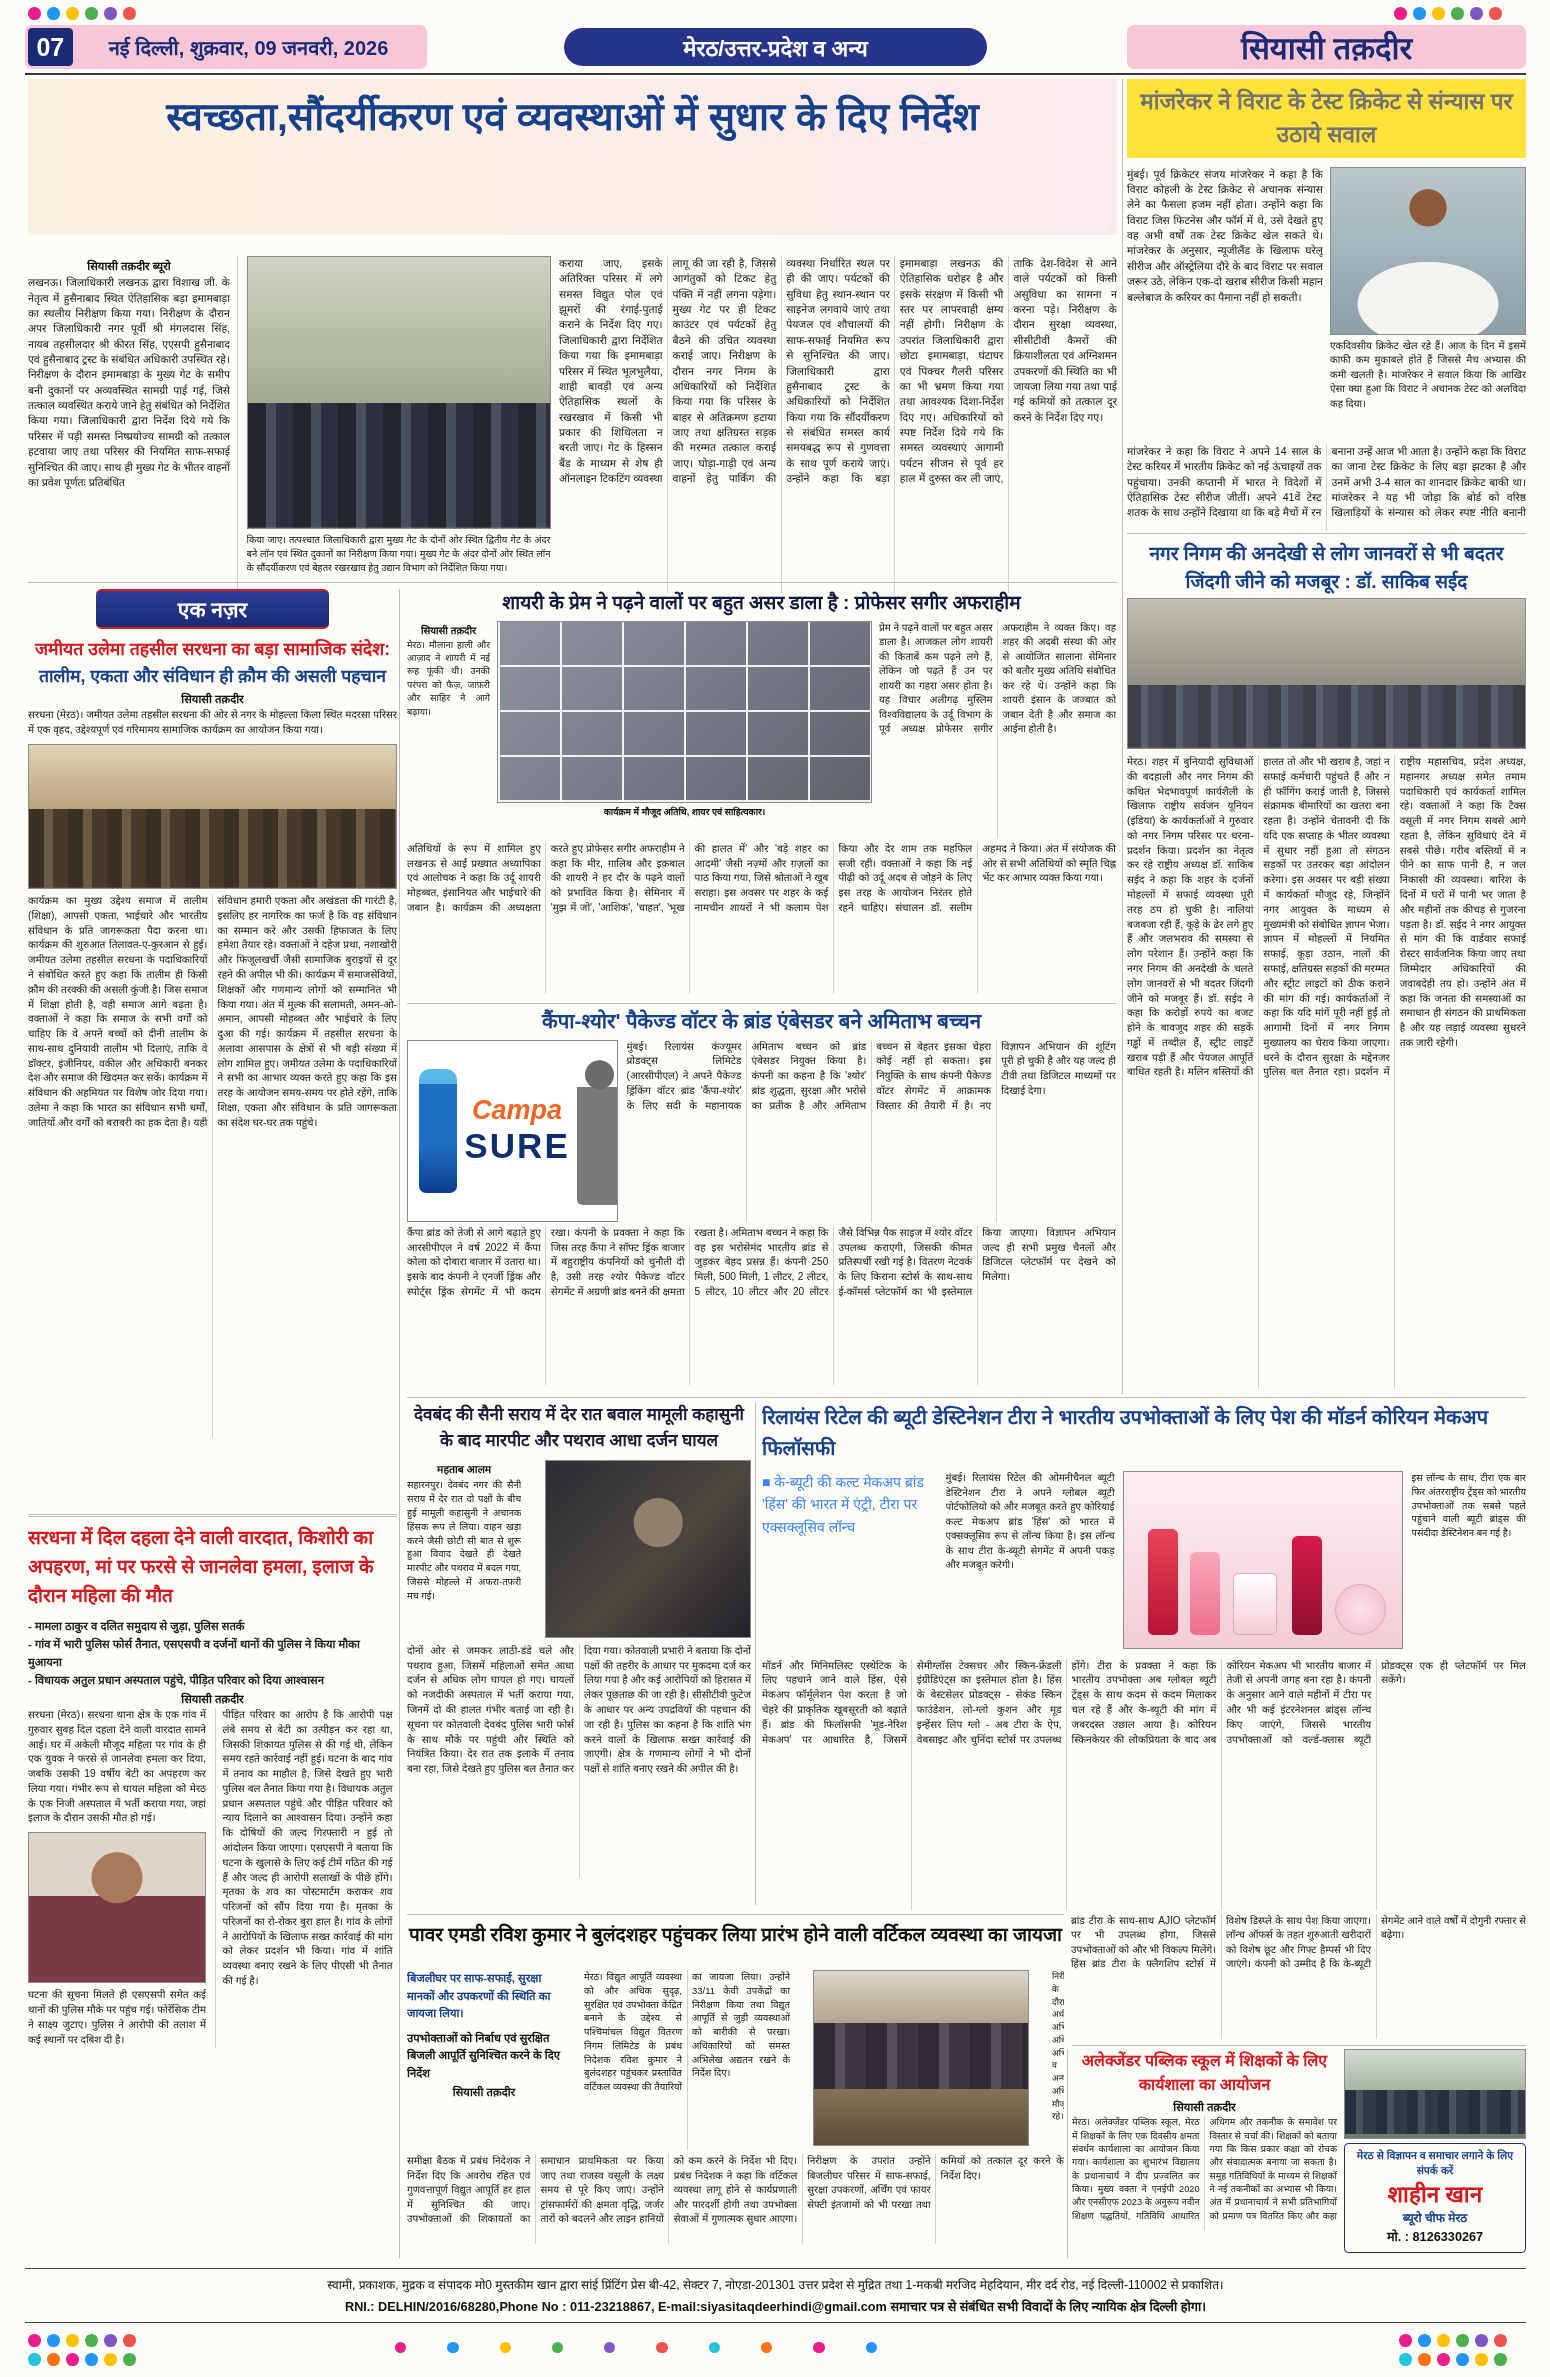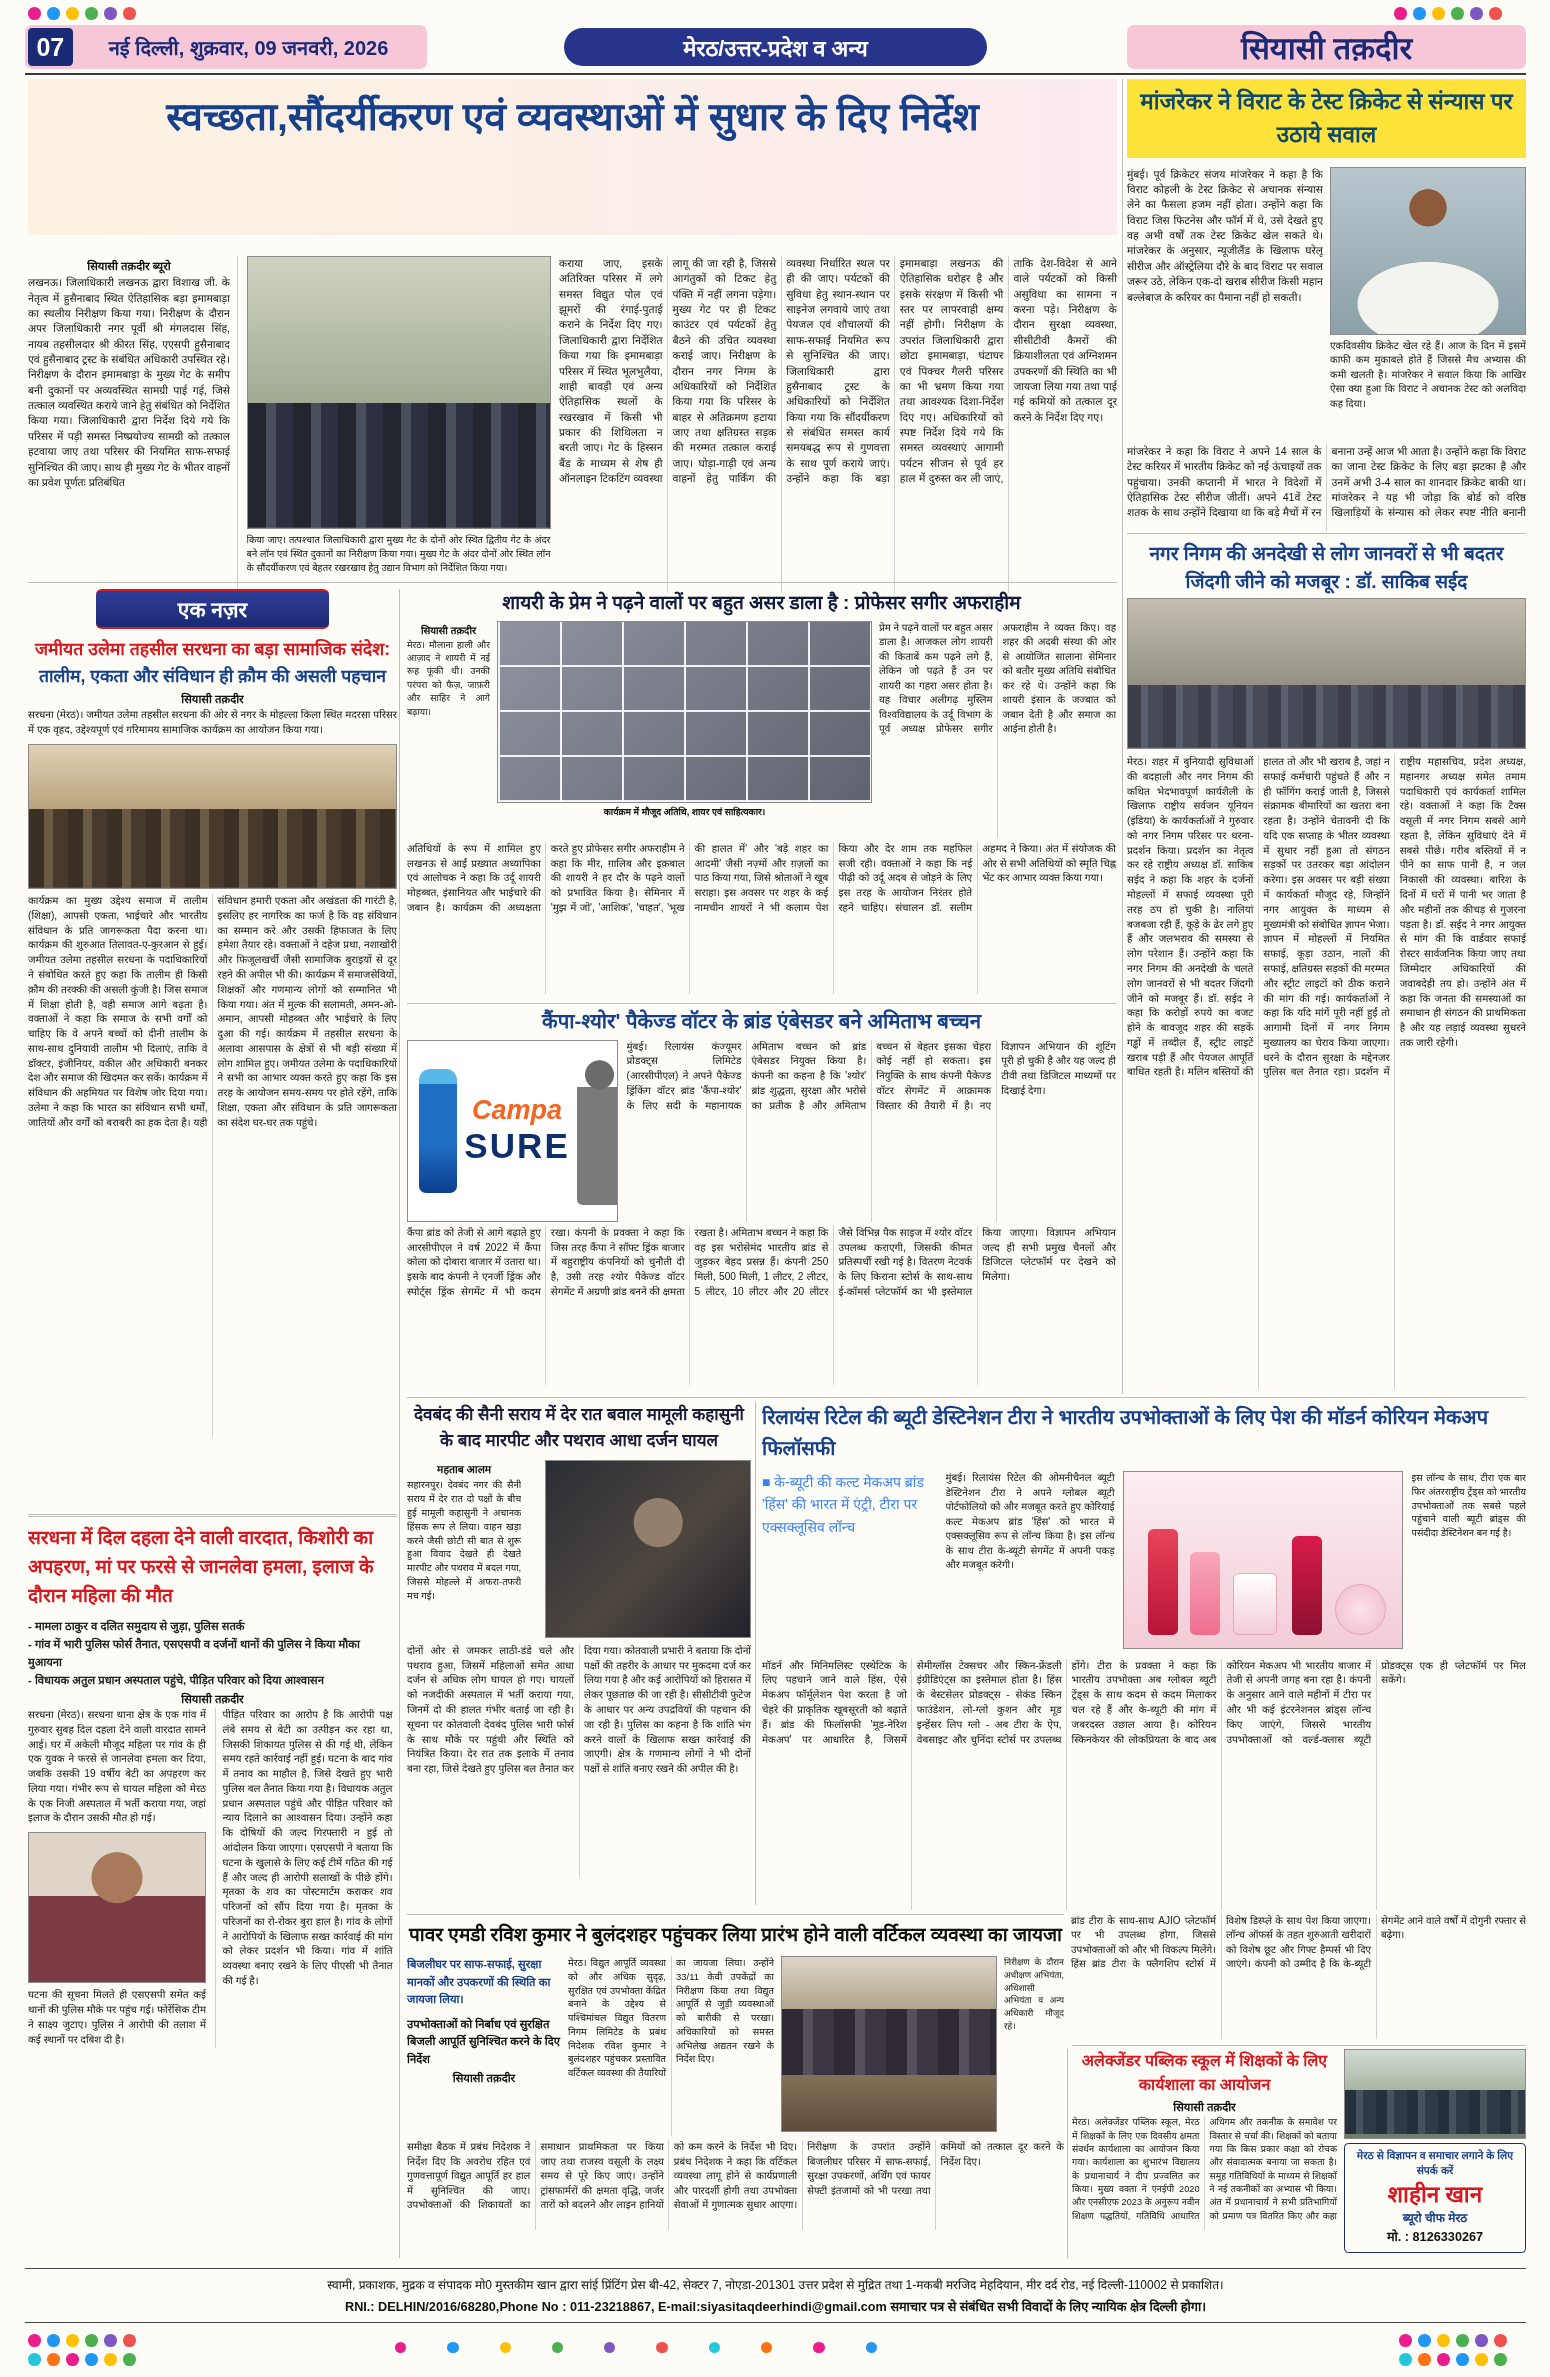--- a/index.html
+++ b/index.html
@@ -90,21 +90,21 @@
     <div class="body-txt">लखनऊ। जिलाधिकारी लखनऊ द्वारा विशाख जी. के नेतृत्व में हुसैनाबाद स्थित ऐतिहासिक बड़ा इमामबाड़ा का स्थलीय निरीक्षण किया गया। निरीक्षण के दौरान अपर जिलाधिकारी नगर पूर्वी श्री मंगलदास सिंह, नायब तहसीलदार श्री कीरत सिंह, एएसपी हुसैनाबाद एवं हुसैनाबाद ट्रस्ट के संबंधित अधिकारी उपस्थित रहे। निरीक्षण के दौरान इमामबाड़ा के मुख्य गेट के समीप बनी दुकानों पर अव्यवस्थित सामग्री पाई गई, जिसे तत्काल व्यवस्थित कराये जाने हेतु संबंधित को निर्देशित किया गया। जिलाधिकारी द्वारा निर्देश दिये गये कि परिसर में पड़ी समस्त निष्प्रयोज्य सामग्री को तत्काल हटवाया जाए तथा परिसर की नियमित साफ-सफाई सुनिश्चित की जाए। साथ ही मुख्य गेट के भीतर वाहनों का प्रवेश पूर्णतः प्रतिबंधित</div>
   </div>
   <div style="width:304px">
     <div class="photo ph-lead" style="width:304px;height:273px"></div>
     <div class="body-txt" style="font-size:9.5px;padding-top:4.2px">किया जाए। तत्पश्चात जिलाधिकारी द्वारा मुख्य गेट के दोनों ओर स्थित द्वितीय गेट के अंदर बने लॉन एवं स्थित दुकानों का निरीक्षण किया गया। मुख्य गेट के अंदर दोनों ओर स्थित लॉन के सौंदर्यीकरण एवं बेहतर रखरखाव हेतु उद्यान विभाग को निर्देशित किया गया।</div>
   </div>
   <div class="body-txt cols" style="flex:1;column-count:5;height:337px">कराया जाए, इसके अतिरिक्त परिसर में लगे समस्त विद्युत पोल एवं झूमरों की रंगाई-पुताई कराने के निर्देश दिए गए। जिलाधिकारी द्वारा निर्देशित किया गया कि इमामबाड़ा परिसर में स्थित भूलभुलैया, शाही बावड़ी एवं अन्य ऐतिहासिक स्थलों के रखरखाव में किसी भी प्रकार की शिथिलता न बरती जाए। गेट के हिस्सन बैंड के माध्यम से शेष ही ऑनलाइन टिकटिंग व्यवस्था लागू की जा रही है, जिससे आगंतुकों को टिकट हेतु पंक्ति में नहीं लगना पड़ेगा। मुख्य गेट पर ही टिकट काउंटर एवं पर्यटकों हेतु बैठने की उचित व्यवस्था कराई जाए। निरीक्षण के दौरान नगर निगम के अधिकारियों को निर्देशित किया गया कि परिसर के बाहर से अतिक्रमण हटाया जाए तथा क्षतिग्रस्त सड़क की मरम्मत तत्काल कराई जाए। घोड़ा-गाड़ी एवं अन्य वाहनों हेतु पार्किंग की व्यवस्था निर्धारित स्थल पर ही की जाए। पर्यटकों की सुविधा हेतु स्थान-स्थान पर साइनेज लगवाये जाएं तथा पेयजल एवं शौचालयों की साफ-सफाई नियमित रूप से सुनिश्चित की जाए। जिलाधिकारी द्वारा हुसैनाबाद ट्रस्ट के अधिकारियों को निर्देशित किया गया कि सौंदर्यीकरण से संबंधित समस्त कार्य समयबद्ध रूप से गुणवत्ता के साथ पूर्ण कराये जाएं। उन्होंने कहा कि बड़ा इमामबाड़ा लखनऊ की ऐतिहासिक धरोहर है और इसके संरक्षण में किसी भी स्तर पर लापरवाही क्षम्य नहीं होगी। निरीक्षण के उपरांत जिलाधिकारी द्वारा छोटा इमामबाड़ा, घंटाघर एवं पिक्चर गैलरी परिसर का भी भ्रमण किया गया तथा आवश्यक दिशा-निर्देश दिए गए। अधिकारियों को स्पष्ट निर्देश दिये गये कि समस्त व्यवस्थाएं आगामी पर्यटन सीजन से पूर्व हर हाल में दुरुस्त कर ली जाएं, ताकि देश-विदेश से आने वाले पर्यटकों को किसी असुविधा का सामना न करना पड़े। निरीक्षण के दौरान सुरक्षा व्यवस्था, सीसीटीवी कैमरों की क्रियाशीलता एवं अग्निशमन उपकरणों की स्थिति का भी जायजा लिया गया तथा पाई गई कमियों को तत्काल दूर करने के निर्देश दिए गए।</div>
 </div>
 
 <div class="abs" style="left:1127px;top:79px;width:399px">
-  <div style="background:#ffe23a;color:#0c4a6e;font-weight:bold;font-size:22.5px;text-align:center;padding:5.6px 4.2px;line-height:1.5">मांजरेकर ने विराट के टेस्ट क्रिकेट से संन्यास पर उठाये सवाल</div>
+  <div style="background:#ffe23a;color:#737373;font-weight:bold;font-size:22.5px;text-align:center;padding:5.6px 4.2px;line-height:1.5">मांजरेकर ने विराट के टेस्ट क्रिकेट से संन्यास पर उठाये सवाल</div>
   <div style="display:flex;gap:7px;margin-top:9px;height:273px;overflow:hidden">
     <div class="body-txt" style="width:196px">मुंबई। पूर्व क्रिकेटर संजय मांजरेकर ने कहा है कि विराट कोहली के टेस्ट क्रिकेट से अचानक संन्यास लेने का फैसला हजम नहीं होता। उन्होंने कहा कि विराट जिस फिटनेस और फॉर्म में थे, उसे देखते हुए वह अभी वर्षों तक टेस्ट क्रिकेट खेल सकते थे। मांजरेकर के अनुसार, न्यूजीलैंड के खिलाफ घरेलू सीरीज और ऑस्ट्रेलिया दौरे के बाद विराट पर सवाल जरूर उठे, लेकिन एक-दो खराब सीरीज किसी महान बल्लेबाज के करियर का पैमाना नहीं हो सकती।</div>
     <div style="width:196px">
       <div class="photo ph-cricket" style="width:196px;height:168px"></div>
       <div class="body-txt" style="font-size:10px;padding-top:4.2px">एकदिवसीय क्रिकेट खेल रहे हैं। आज के दिन में इसमें काफी कम मुकाबले होते हैं जिससे मैच अभ्यास की कमी खलती है। मांजरेकर ने सवाल किया कि आखिर ऐसा क्या हुआ कि विराट ने अचानक टेस्ट को अलविदा कह दिया।</div>
     </div>
   </div>
   <div class="body-txt cols" style="column-count:2;height:87px;margin-top:4.2px">मांजरेकर ने कहा कि विराट ने अपने 14 साल के टेस्ट करियर में भारतीय क्रिकेट को नई ऊंचाइयों तक पहुंचाया। उनकी कप्तानी में भारत ने विदेशों में ऐतिहासिक टेस्ट सीरीज जीतीं। अपने 41वें टेस्ट शतक के साथ उन्होंने दिखाया था कि बड़े मैचों में रन बनाना उन्हें आज भी आता है। उन्होंने कहा कि विराट का जाना टेस्ट क्रिकेट के लिए बड़ा झटका है और उनमें अभी 3-4 साल का शानदार क्रिकेट बाकी था। मांजरेकर ने यह भी जोड़ा कि बोर्ड को वरिष्ठ खिलाड़ियों के संन्यास को लेकर स्पष्ट नीति बनानी चाहिए ताकि टीम को अचानक संक्रमण काल से न गुजरना पड़े।</div>
 </div>
 
@@ -199,21 +199,21 @@
       <span class="cosm cosm5"></span>
     </div>
     <div class="body-txt" style="flex:1;font-size:9.5px">इस लॉन्च के साथ, टीरा एक बार फिर अंतरराष्ट्रीय ट्रेंड्स को भारतीय उपभोक्ताओं तक सबसे पहले पहुंचाने वाली ब्यूटी ब्रांड्स की पसंदीदा डेस्टिनेशन बन गई है।</div>
   </div>
   <div class="body-txt cols" style="column-count:5;height:251px;margin-top:5.6px;font-size:10.2px">मॉडर्न और मिनिमलिस्ट एस्थेटिक के लिए पहचाने जाने वाले हिंस, ऐसे मेकअप फॉर्मूलेशन पेश करता है जो चेहरे की प्राकृतिक खूबसूरती को बढ़ाते हैं। ब्रांड की फिलॉसफी 'मूड-नेरिश मेकअप' पर आधारित है, जिसमें सेमीग्लॉस टेक्सचर और स्किन-फ्रेंडली इंग्रीडिएंट्स का इस्तेमाल होता है। हिंस के बेस्टसेलर प्रोडक्ट्स - सेकंड स्किन फाउंडेशन, लो-ग्लो कुशन और मूड इन्हेंसर लिप ग्लो - अब टीरा के ऐप, वेबसाइट और चुनिंदा स्टोर्स पर उपलब्ध होंगे। टीरा के प्रवक्ता ने कहा कि भारतीय उपभोक्ता अब ग्लोबल ब्यूटी ट्रेंड्स के साथ कदम से कदम मिलाकर चल रहे हैं और के-ब्यूटी की मांग में जबरदस्त उछाल आया है। कोरियन स्किनकेयर की लोकप्रियता के बाद अब कोरियन मेकअप भी भारतीय बाजार में तेजी से अपनी जगह बना रहा है। कंपनी के अनुसार आने वाले महीनों में टीरा पर और भी कई इंटरनेशनल ब्रांड्स लॉन्च किए जाएंगे, जिससे भारतीय उपभोक्ताओं को वर्ल्ड-क्लास ब्यूटी प्रोडक्ट्स एक ही प्लेटफॉर्म पर मिल सकेंगे।</div>
   <div class="body-txt cols" style="margin-left:309px;width:455px;column-count:3;height:125px;margin-top:4.2px;font-size:10px">ब्रांड टीरा के साथ-साथ AJIO प्लेटफॉर्म पर भी उपलब्ध होगा, जिससे उपभोक्ताओं को और भी विकल्प मिलेंगे। हिंस ब्रांड टीरा के फ्लैगशिप स्टोर्स में विशेष डिस्प्ले के साथ पेश किया जाएगा। लॉन्च ऑफर्स के तहत शुरुआती खरीदारों को विशेष छूट और गिफ्ट हैम्पर्स भी दिए जाएंगे। कंपनी को उम्मीद है कि के-ब्यूटी सेगमेंट आने वाले वर्षों में दोगुनी रफ्तार से बढ़ेगा।</div>
 </div>
 
 <div class="abs" style="left:407px;top:1914px;width:657px;height:344px;border-top:0.7px solid #bdbdbd;padding-top:5.6px;overflow:hidden">
   <div style="font-size:19px;font-weight:bold;color:#111;text-align:center;line-height:1.5">पावर एमडी रविश कुमार ने बुलंदशहर पहुंचकर लिया प्रारंभ होने वाली वर्टिकल व्यवस्था का जायजा</div>
-  <div style="display:flex;gap:7px;margin-top:7px;height:180px">
+  <div style="display:flex;gap:23px;margin-top:21px;height:180px">
     <div style="width:154px;overflow:hidden">
       <div style="font-size:11.3px;font-weight:bold;color:#17408b;line-height:1.55">बिजलीघर पर साफ-सफाई, सुरक्षा मानकों और उपकरणों की स्थिति का जायजा लिया।</div>
       <div style="font-size:11.3px;font-weight:bold;color:#111;line-height:1.55;margin-top:7px">उपभोक्ताओं को निर्बाध एवं सुरक्षित बिजली आपूर्ति सुनिश्चित करने के दिए निर्देश</div>
       <div class="byline">सियासी तक़दीर</div>
     </div>
     <div class="body-txt cols" style="width:206px;column-count:2;font-size:9.5px">मेरठ। विद्युत आपूर्ति व्यवस्था को और अधिक सुदृढ़, सुरक्षित एवं उपभोक्ता केंद्रित बनाने के उद्देश्य से पश्चिमांचल विद्युत वितरण निगम लिमिटेड के प्रबंध निदेशक रविश कुमार ने बुलंदशहर पहुंचकर प्रस्तावित वर्टिकल व्यवस्था की तैयारियों का जायजा लिया। उन्होंने 33/11 केवी उपकेंद्रों का निरीक्षण किया तथा विद्युत आपूर्ति से जुड़ी व्यवस्थाओं को बारीकी से परखा। अधिकारियों को समस्त अभिलेख अद्यतन रखने के निर्देश दिए।</div>
     <div class="photo ph-meeting" style="width:216px;height:176px"></div>
     <div class="body-txt" style="flex:1;font-size:8.8px">निरीक्षण के दौरान अधीक्षण अभियंता, अधिशासी अभियंता व अन्य अधिकारी मौजूद रहे।</div>
   </div>
   <div class="body-txt cols" style="column-count:5;height:90px;margin-top:4.2px;font-size:10px">समीक्षा बैठक में प्रबंध निदेशक ने निर्देश दिए कि अवरोध रहित एवं गुणवत्तापूर्ण विद्युत आपूर्ति हर हाल में सुनिश्चित की जाए। उपभोक्ताओं की शिकायतों का समाधान प्राथमिकता पर किया जाए तथा राजस्व वसूली के लक्ष्य समय से पूरे किए जाएं। उन्होंने ट्रांसफार्मरों की क्षमता वृद्धि, जर्जर तारों को बदलने और लाइन हानियों को कम करने के निर्देश भी दिए। प्रबंध निदेशक ने कहा कि वर्टिकल व्यवस्था लागू होने से कार्यप्रणाली और पारदर्शी होगी तथा उपभोक्ता सेवाओं में गुणात्मक सुधार आएगा। निरीक्षण के उपरांत उन्होंने बिजलीघर परिसर में साफ-सफाई, सुरक्षा उपकरणों, अर्थिंग एवं फायर सेफ्टी इंतजामों को भी परखा तथा कमियों को तत्काल दूर करने के निर्देश दिए।</div>

